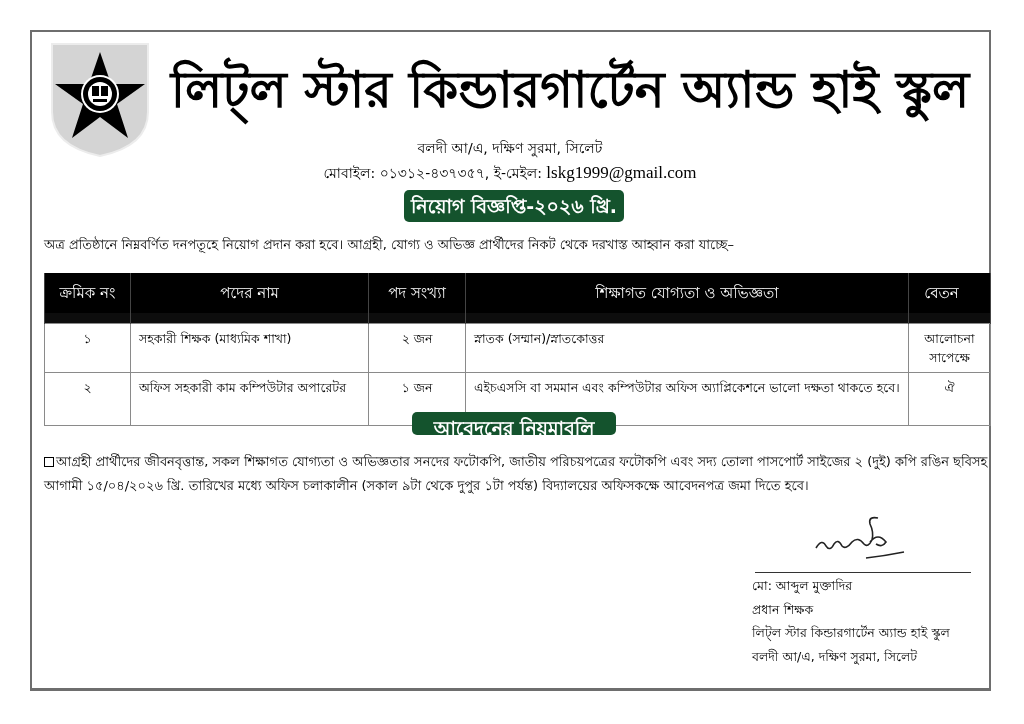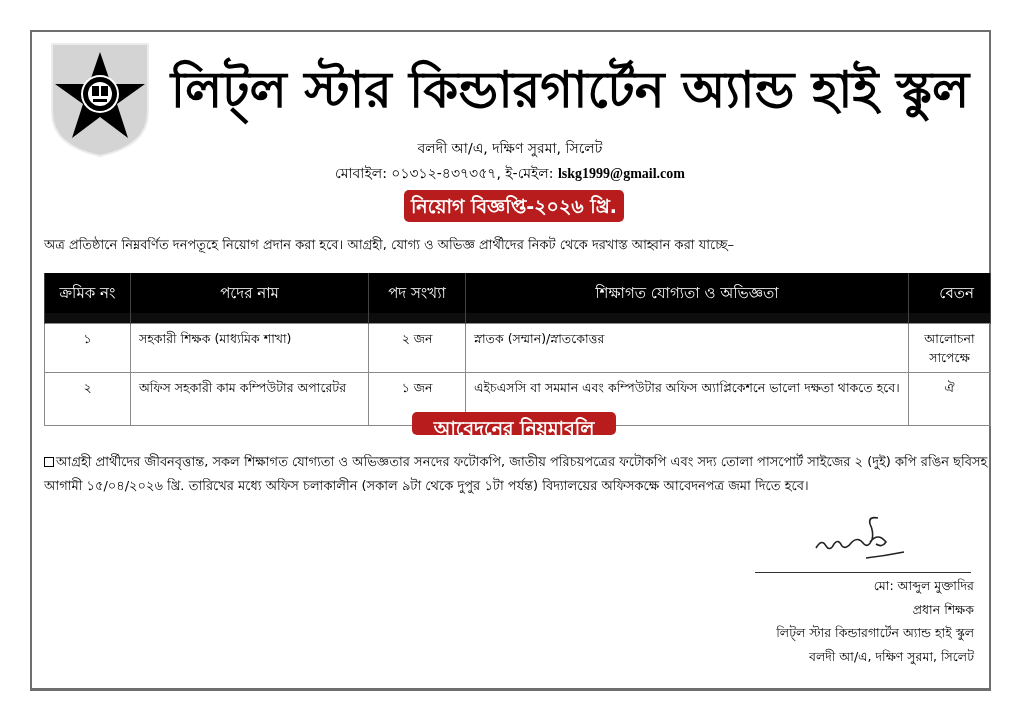--- a/index.html
+++ b/index.html
@@ -11,51 +11,51 @@
     position:absolute; left:30px; top:30px; width:961px; height:661px;
     border:2px solid #6e6e6e; border-bottom-width:3px; box-sizing:border-box;
   }
   .logo { position:absolute; left:50px; top:42px; width:100px; height:116px; }
   .title {
     position:absolute; left:170px; top:52px; width:800px; text-align:center;
     font-size:50px; font-weight:bold; line-height:76px; letter-spacing:0px; white-space:nowrap;
   }
   .address { position:absolute; left:280px; top:138px; width:460px; text-align:center; font-size:14px; line-height:20px; }
   .contact { position:absolute; left:280px; top:162px; width:460px; text-align:center; font-size:14px; line-height:22px; white-space:nowrap; }
-  .contact .email { font-family:"Liberation Serif", serif; font-weight:bold; font-size:14px; }
+  .contact .email { font-family:"Liberation Serif", serif; font-weight:normal; font-size:17px; }
   .banner {
-    position:absolute; background:#b91c1c; color:#fff; border-radius:5px; text-align:center; white-space:nowrap;
+    position:absolute; background:#14532d; color:#fff; border-radius:5px; text-align:center; white-space:nowrap;
   }
   .banner-notice { left:404px; top:190px; width:220px; height:32px; line-height:32px; font-size:19px; font-weight:bold; }
   .banner-rules { left:412px; top:412px; width:204px; height:23px; line-height:33px; font-size:19px; font-weight:bold; }
   .intro { position:absolute; left:44px; top:235px; width:950px; font-size:13px; line-height:20px; white-space:nowrap; }
   table.posts {
     position:absolute; left:44px; top:265px; width:946px; border-collapse:collapse; table-layout:fixed;
     font-size:12.5px;
     margin-top:8px;
   }
   table.posts th {
     background:#000; color:#fff; font-weight:normal; font-size:15px; height:40px; padding:0 0 10px 0;
     border-left:1px solid #444; border-right:1px solid #444; box-shadow: inset 0 -10px 0 #0d0d0d;
     vertical-align:middle;
   }
-  table.posts th.c-salary { text-align:right; padding-right:16px; }
+  table.posts th.c-salary { text-align:center; padding-right:16px; }
   table.posts td {
     border:1px solid #8a8a8a; vertical-align:top; padding:5px 8px; line-height:19px;
   }
   table.posts tr.row1 td { height:30px; }
   table.posts tr.row2 td { height:42px; }
   .center { text-align:center; }
   .rules-text { position:absolute; left:44px; top:450px; width:946px; font-size:13px; line-height:24px; }
   .checkbox-icon {
     display:inline-block; width:10px; height:10px; border:1.5px solid #000; vertical-align:-1px; margin-right:2px; box-sizing:border-box;
   }
   .signature { position:absolute; left:808px; top:512px; width:100px; height:52px; }
   .sig-line { position:absolute; left:755px; top:572px; width:216px; height:1px; background:#333; }
-  .sig-block { position:absolute; left:752px; top:574px; width:222px; text-align:right; font-size:12.5px; line-height:23.5px; white-space:nowrap; }
+  .sig-block { position:absolute; left:752px; top:574px; width:222px; text-align:left; font-size:12.5px; line-height:23.5px; white-space:nowrap; }
 </style>
 </head>
 <body>
 
 <div class="frame"></div>
 
 <div class="logo">
   <svg width="100" height="116" viewBox="0 0 100 116">
     <path d="M2 2 H98 V70 Q98 104 50 114 Q2 104 2 70 Z" fill="#d4d4d4" stroke="#ececec" stroke-width="2"></path>
     <polygon points="50,10 61,42 95,42 67,62 78,96 50,75 22,96 33,62 5,42 39,42" fill="#000"></polygon>

